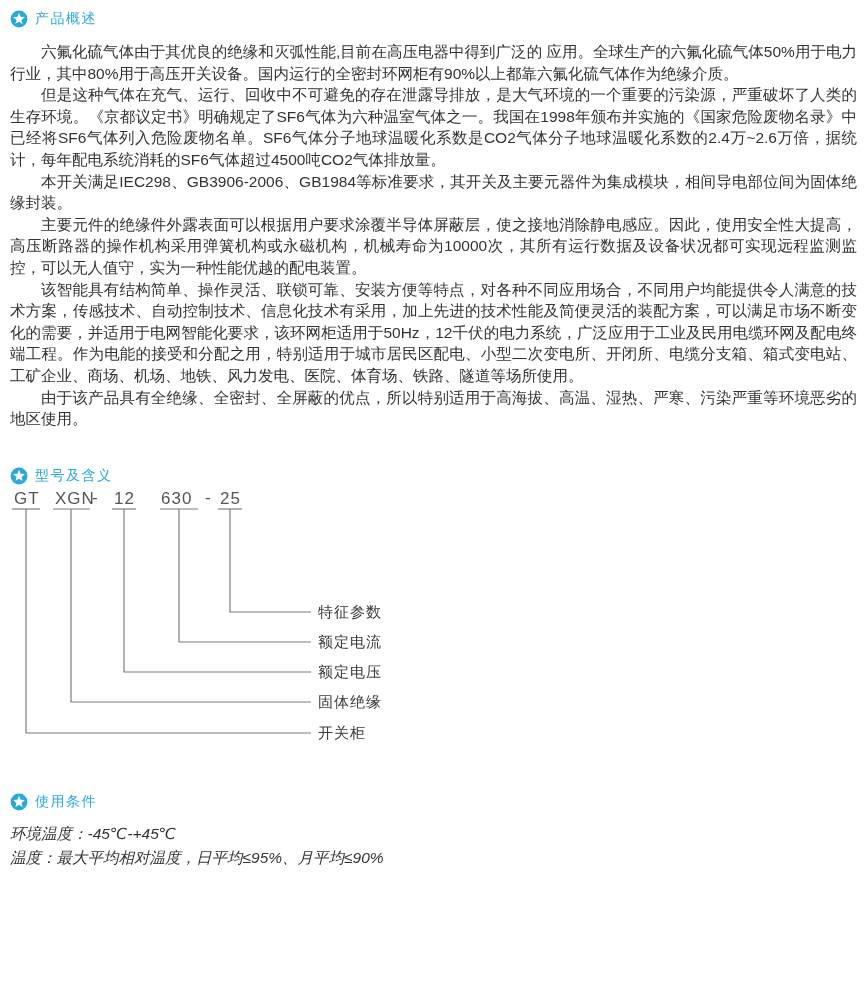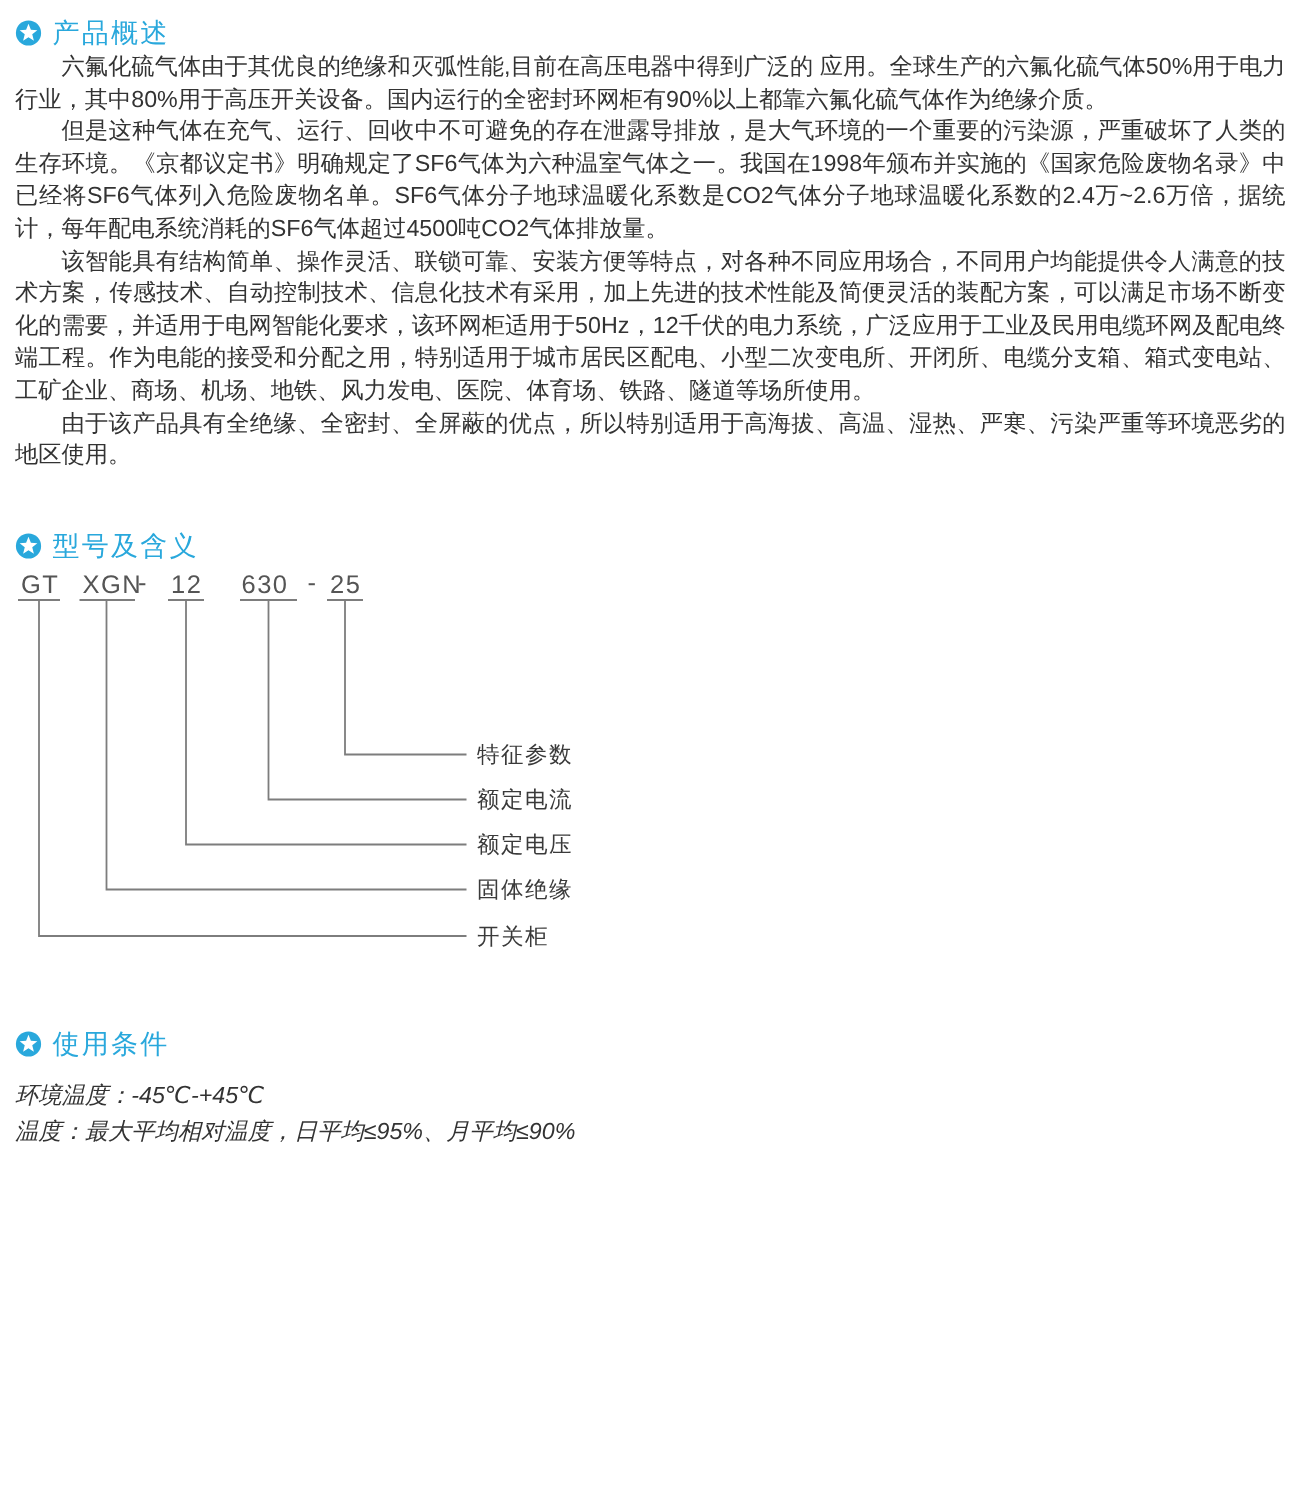--- a/index.html
+++ b/index.html
@@ -9,28 +9,28 @@
     font-family: "Liberation Sans", "DejaVu Sans", sans-serif;
     color: #333333;
   }
   .page { width: 867px; min-height: 994px; padding: 10px 10px 4px 10px; background: #ffffff; }
 
   
   .sec-header { display: flex; align-items: center; gap: 7px; }
   .sec-icon { width: 18px; height: 18px; display: inline-flex; flex: 0 0 18px; }
   .sec-title {
     margin: 0;
-    font-size: 18px;
+    font-size: 14px;
     font-weight: 500;
     color: #29a8dc;
     letter-spacing: 1.5px;
   }
 
   
-  .paragraphs { }
+  .paragraphs { margin-top: 13px; }
   .paragraphs p {
     margin: 0;
     font-size: 15.5px;
     line-height: 21.6px;
     text-align: justify;
     text-indent: 2em;
     color: #333333;
   }
 
   
@@ -73,20 +73,22 @@
         <svg viewBox="0 0 18 18" width="18" height="18" aria-hidden="true">
           <circle cx="9" cy="9" r="8.4" fill="#29a8dc"></circle>
           <polygon fill="#ffffff" points="9,2.8 10.6,6.8 14.9,7.1 11.5,9.9 12.6,14.1 9,11.8 5.4,14.1 6.5,9.9 3.1,7.1 7.4,6.8"></polygon>
         </svg>
       </span>
       <h2 class="sec-title">产品概述</h2>
     </div>
     <div class="paragraphs">
       <p>六氟化硫气体由于其优良的绝缘和灭弧性能,目前在高压电器中得到广泛的 应用。全球生产的六氟化硫气体50%用于电力行业，其中80%用于高压开关设备。国内运行的全密封环网柜有90%以上都靠六氟化硫气体作为绝缘介质。</p>
       <p>但是这种气体在充气、运行、回收中不可避免的存在泄露导排放，是大气环境的一个重要的污染源，严重破坏了人类的生存环境。《京都议定书》明确规定了SF6气体为六种温室气体之一。我国在1998年颁布并实施的《国家危险废物名录》中已经将SF6气体列入危险废物名单。SF6气体分子地球温暖化系数是CO2气体分子地球温暖化系数的2.4万~2.6万倍，据统计，每年配电系统消耗的SF6气体超过4500吨CO2气体排放量。</p>
+      <p>本开关满足IEC298、GB3906-2006、GB1984等标准要求，其开关及主要元器件为集成模块，相间导电部位间为固体绝缘封装。</p>
+      <p>主要元件的绝缘件外露表面可以根据用户要求涂覆半导体屏蔽层，使之接地消除静电感应。因此，使用安全性大提高，高压断路器的操作机构采用弹簧机构或永磁机构，机械寿命为10000次，其所有运行数据及设备状况都可实现远程监测监控，可以无人值守，实为一种性能优越的配电装置。</p>
       <p>该智能具有结构简单、操作灵活、联锁可靠、安装方便等特点，对各种不同应用场合，不同用户均能提供令人满意的技术方案，传感技术、自动控制技术、信息化技术有采用，加上先进的技术性能及简便灵活的装配方案，可以满足市场不断变化的需要，并适用于电网智能化要求，该环网柜适用于50Hz，12千伏的电力系统，广泛应用于工业及民用电缆环网及配电终端工程。作为电能的接受和分配之用，特别适用于城市居民区配电、小型二次变电所、开闭所、电缆分支箱、箱式变电站、工矿企业、商场、机场、地铁、风力发电、医院、体育场、铁路、隧道等场所使用。</p>
       <p>由于该产品具有全绝缘、全密封、全屏蔽的优点，所以特别适用于高海拔、高温、湿热、严寒、污染严重等环境恶劣的地区使用。</p>
     </div>
   </section>
 
   <section class="section-model">
     <div class="sec-header">
       <span class="sec-icon">
         <svg viewBox="0 0 18 18" width="18" height="18" aria-hidden="true">
           <circle cx="9" cy="9" r="8.4" fill="#29a8dc"></circle>

